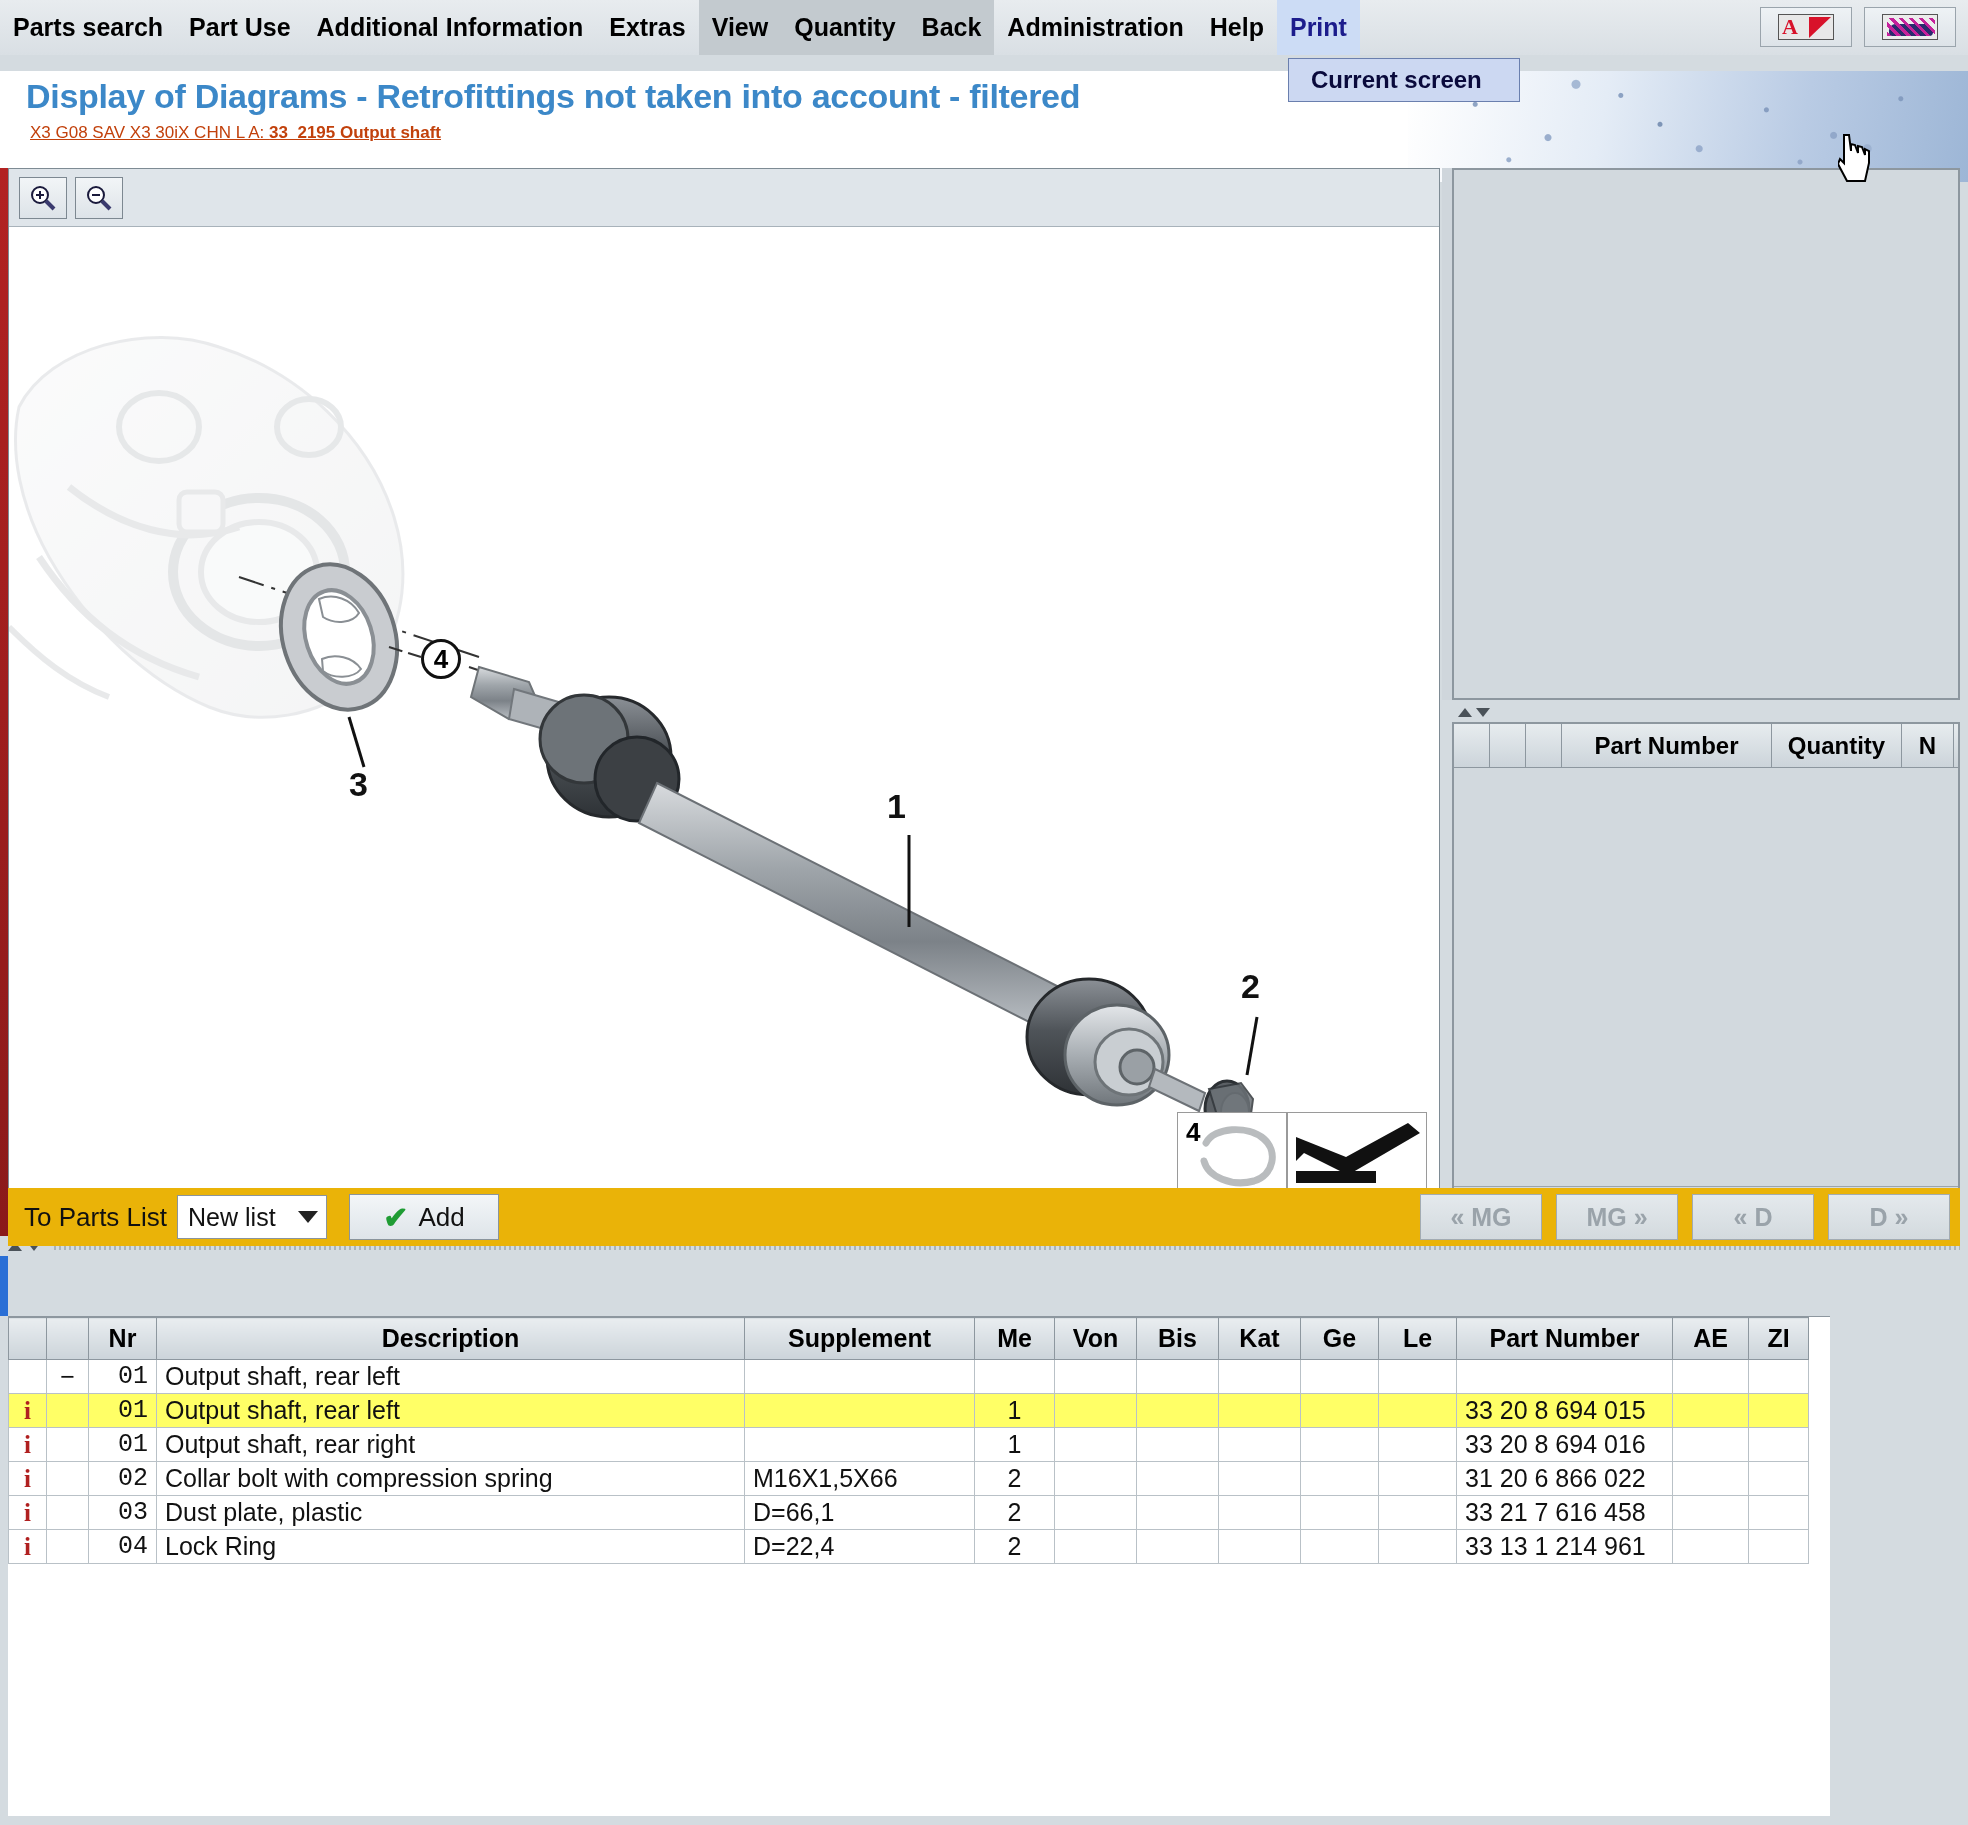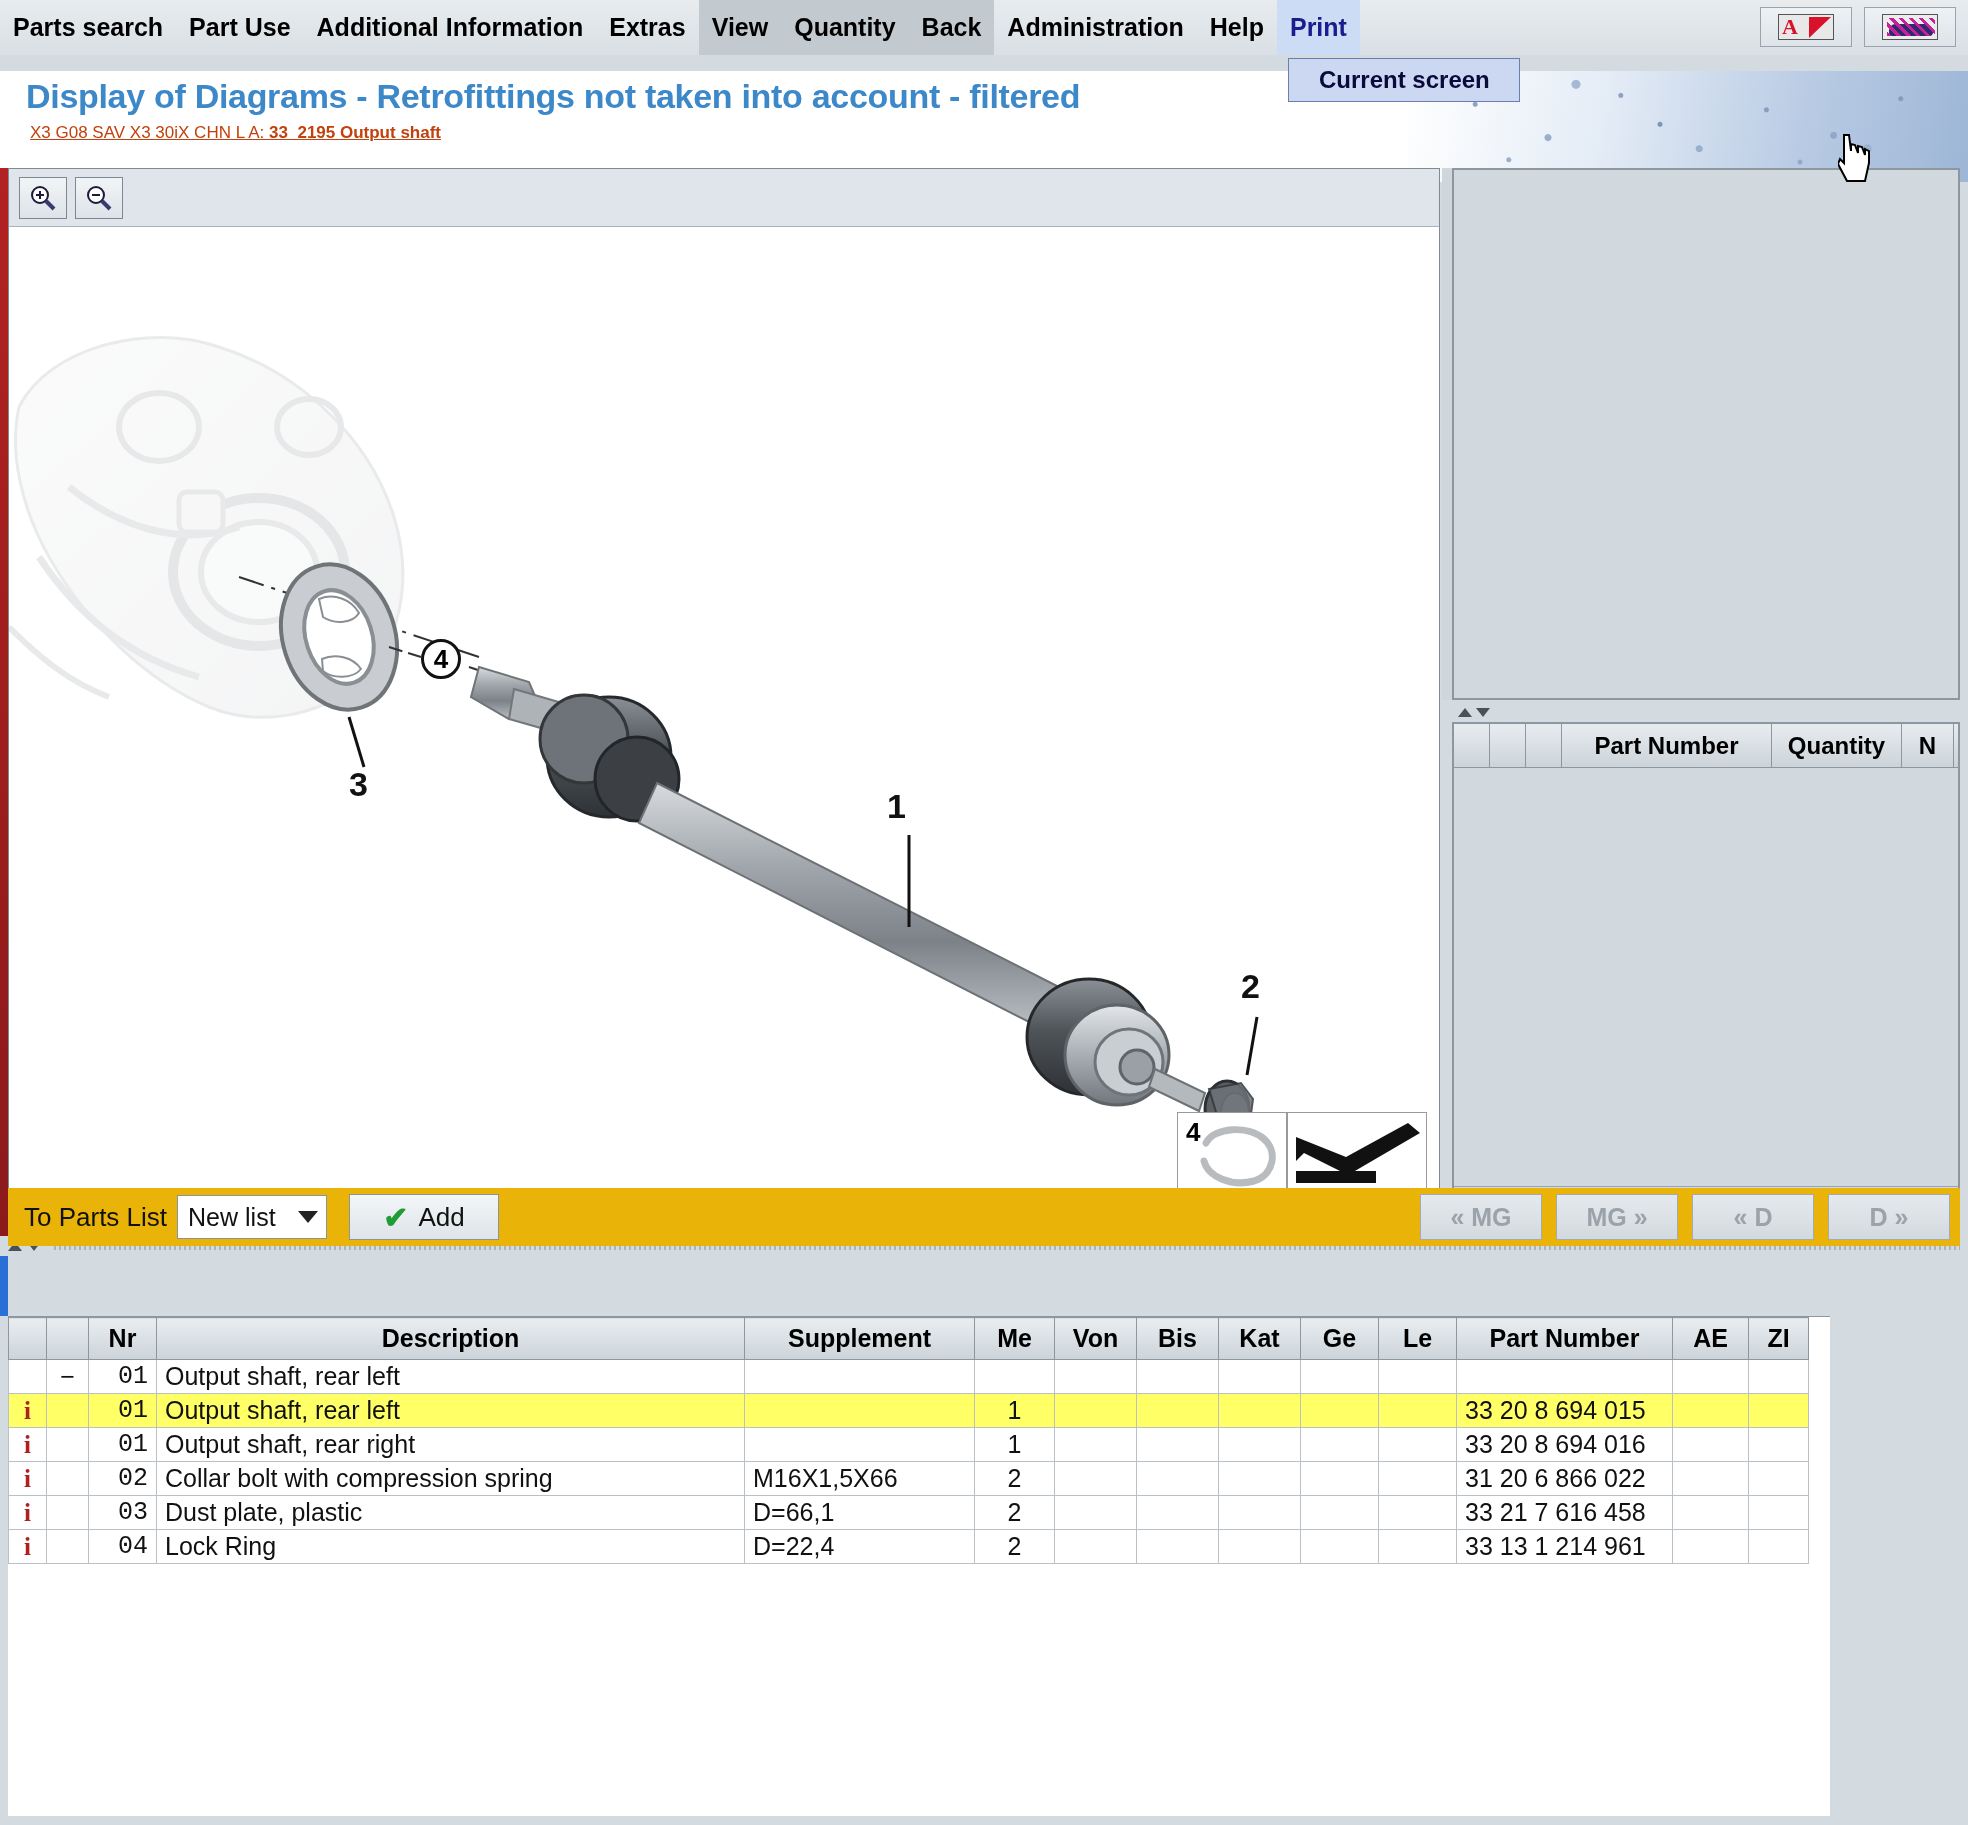--- a/index.html
+++ b/index.html
@@ -87,21 +87,21 @@
   .dropdown {
     position: absolute;
     left: 1288px; top: 58px;
     width: 232px; height: 44px;
     background: #ccd8f2;
     border: 1px solid #6a7fae;
     z-index: 50;
   }
   .dropdown .item {
     height: 42px; line-height: 42px;
-    padding-left: 30px;
+    padding-left: 22px;
     font-size: 24px; font-weight: bold; color: #0a0a3c;
   }
 
   
   .banner {
     position: absolute; left: 0; top: 55px;
     width: 1968px; height: 111px;
     background: #ffffff;
     overflow: hidden;
     margin-top: 16px;

